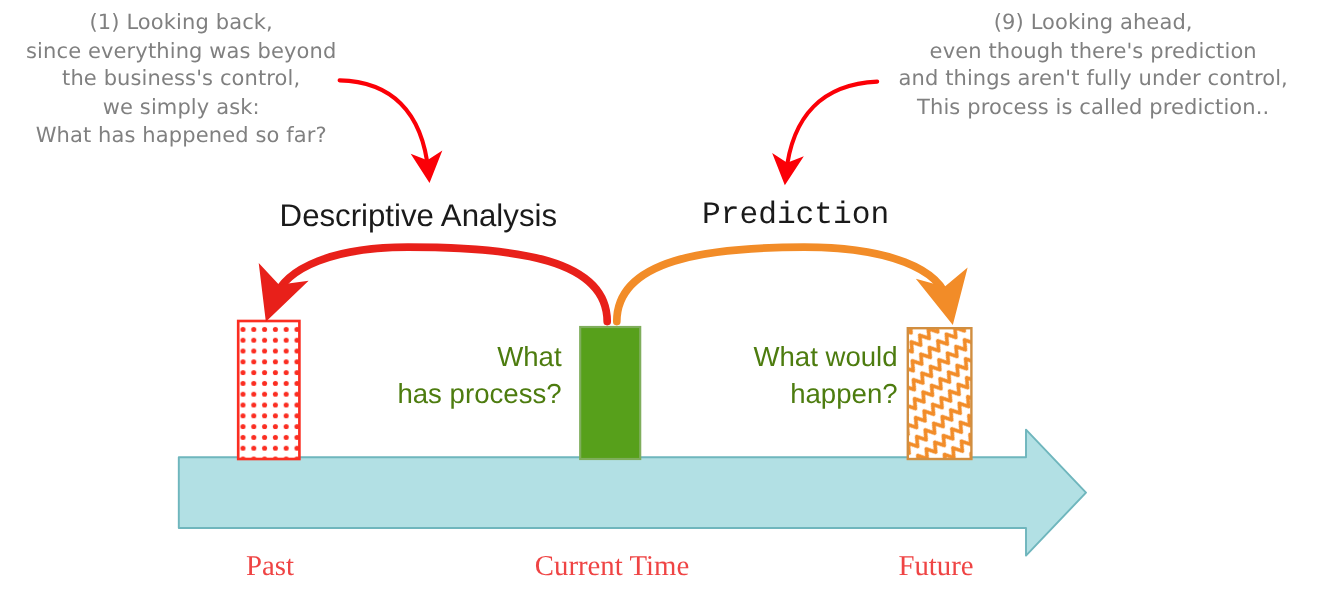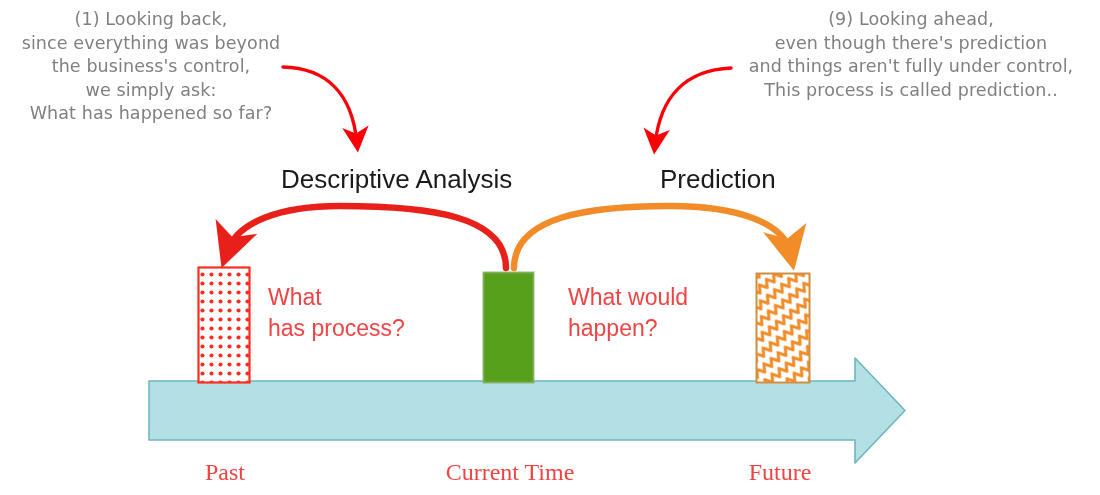--- a/index.html
+++ b/index.html
@@ -43,33 +43,32 @@
   #note-right { left: 726px; top: 8px; width: 370px; }
 
   
   .headline {
     position: absolute;
     color: #1a1a1a;
     font-family: "Liberation Sans", sans-serif;
     font-size: 26px;
     line-height: 30px;
     white-space: nowrap;
-    margin-left: 48px;
   }
   #label-descriptive { left: 233px; top: 164px; }
-  #label-prediction  { left: 612px; top: 164px; }
+  #label-prediction  { left: 585px; top: 164px; font-family: Liberation Mono, monospace; }
 
   
   .question {
     position: absolute;
-    color: #ef4444;
+    color: #4d7c0f;
     font-family: "Liberation Sans", sans-serif;
     font-size: 23px;
     line-height: 31px;
-    text-align: left;
+    text-align: right;
     white-space: nowrap;
   }
   #q-past   { left: 268px; top: 282px; width: 200px; }
   #q-future { left: 568px; top: 282px; width: 180px; }
 
   
   .axis-caption {
     position: absolute;
     color: #ef4444;
     font-family: Liberation Serif, serif;

